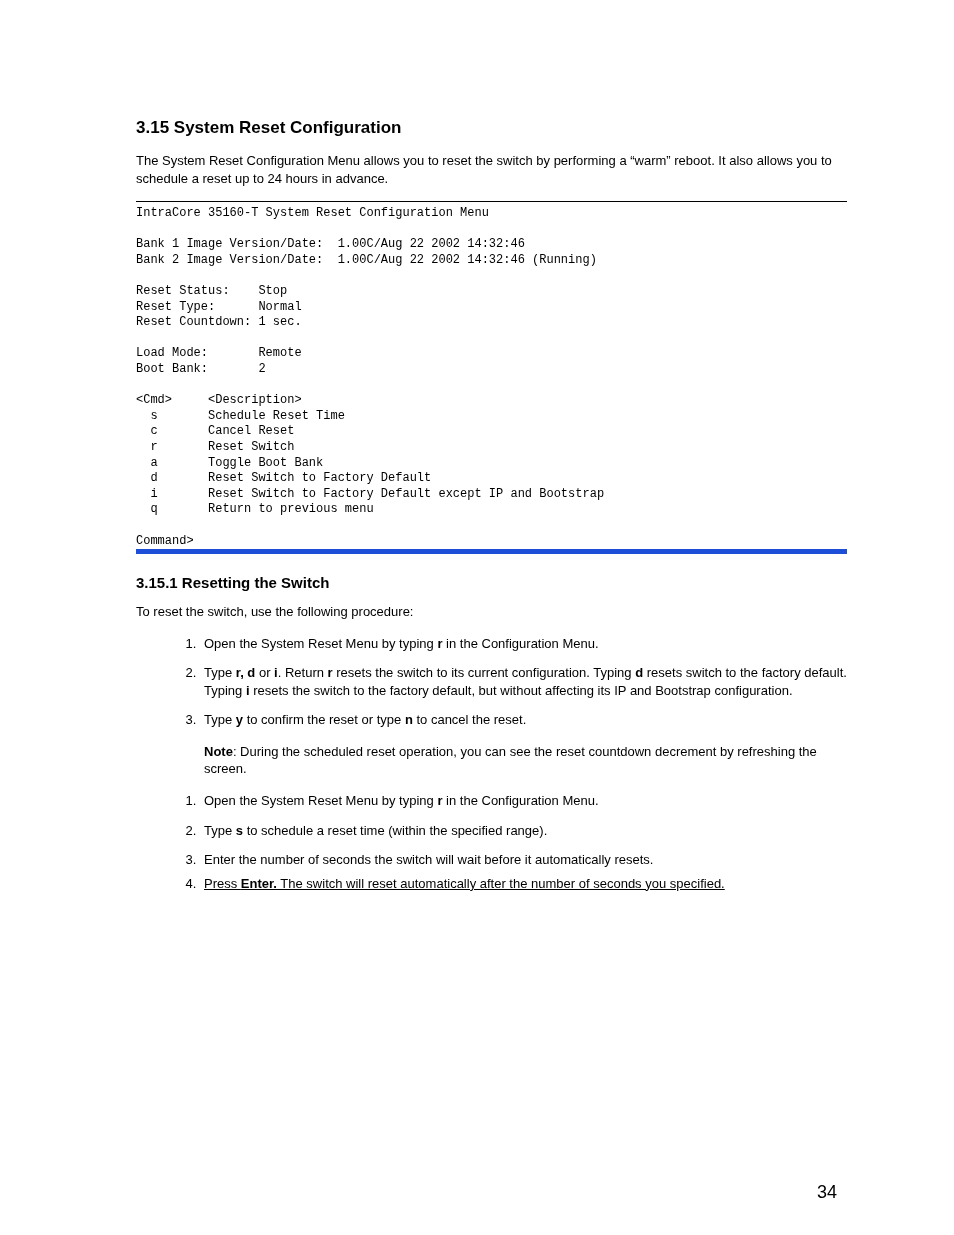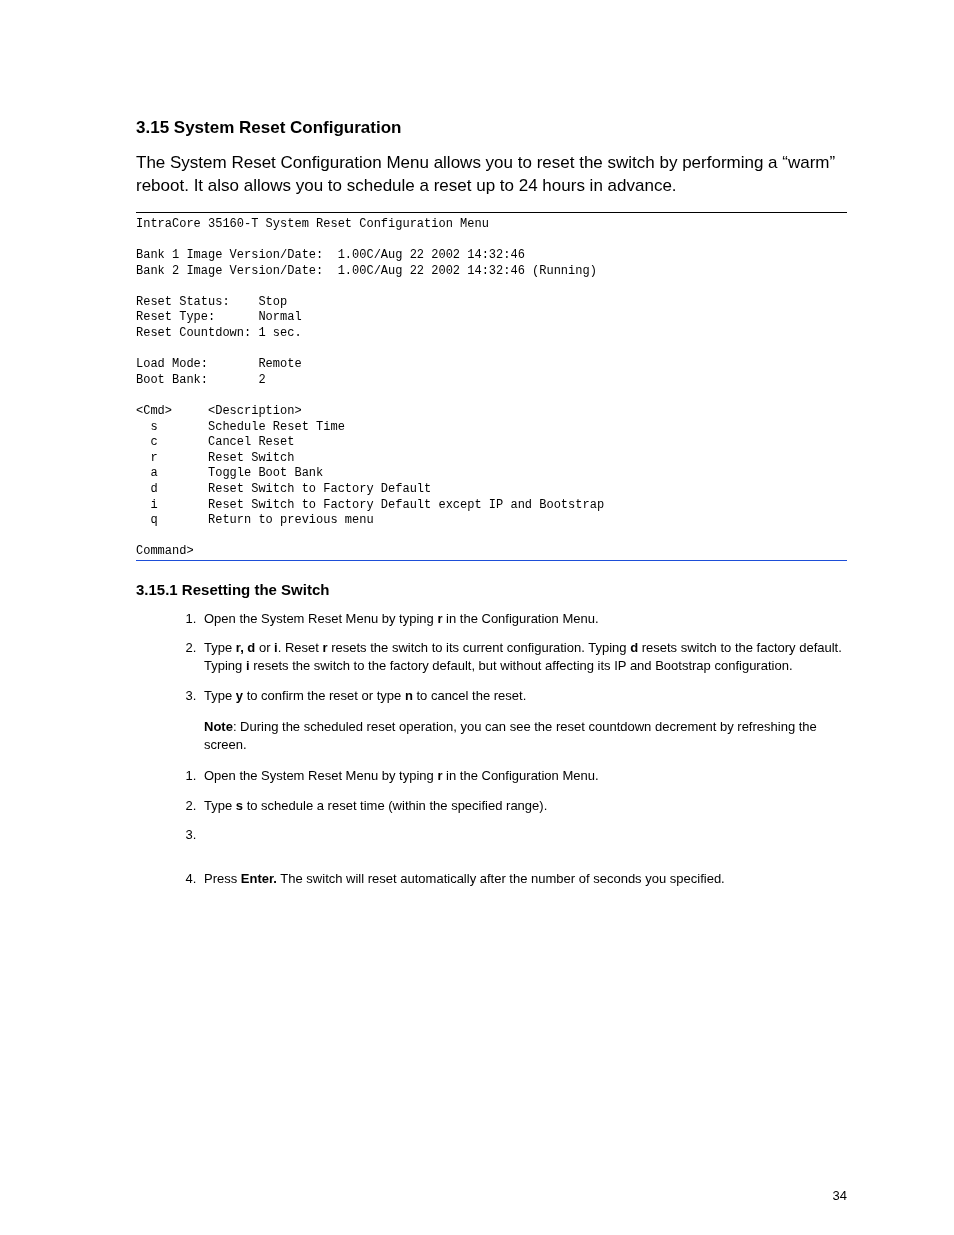--- a/index.html
+++ b/index.html
@@ -21,53 +21,53 @@
     font-size: 17px;
     font-weight: bold;
     margin: 0 0 14px 0;
   }
   h3.subsection-heading {
     font-size: 15px;
     font-weight: bold;
     margin: 20px 0 12px 0;
   }
   p.body-text {
-    font-size: 17px;
+    font-size: 13px;
     line-height: 1.35;
     margin: 0 0 14px 0;
   }
   pre.terminal {
     font-family: "Courier New", Courier, monospace;
     font-size: 12px;
     line-height: 1.3;
     white-space: pre;
     margin: 0 0 18px 0;
     padding: 4px 0 0 0;
     border-top: 1px solid #000;
-    border-bottom: 1px solid #1d4ed8;
+    border-bottom: 5px solid #1d4ed8;
   }
   ol.steps {
     margin: 0 0 14px 0;
     padding-left: 64px;
     font-size: 13px;
     line-height: 1.35;
   }
   ol.steps li {
     margin-bottom: 2px;
     padding-left: 4px;
     margin-top: 12px;
   }
   .note-block {
     margin: 14px 0 0 0;
   }
   .page-number {
     position: absolute;
     bottom: 32px;
-    right: 107px;
-    font-size: 13px;
+    right: 117px;
+    font-size: 18px;
   }
   b { font-weight: bold; }
 </style>
 </head>
 <body>
 
 <div class="page">
 
   <h2 class="section-heading">3.15 System Reset Configuration</h2>
 
@@ -92,35 +92,36 @@
 <span>  a       Toggle Boot Bank</span>
 <span>  d       Reset Switch to Factory Default</span>
 <span>  i       Reset Switch to Factory Default except IP and Bootstrap</span>
 <span>  q       Return to previous menu</span>
 
 <span>Command&gt;</span>
 </pre>
 
   <h3 class="subsection-heading">3.15.1 Resetting the Switch</h3>
 
+  <p class="body-text">To reset the switch, use the following procedure:</p>
 
   <ol class="steps">
     <li><span>Open the System Reset Menu by typing </span><b>r</b><span> in the Configuration Menu.</span></li>
-    <li><span>Type </span><b>r, d</b><span> or </span><b>i</b><span>. Reset </span><b>r</b><span> resets the switch to its current configuration. Typing </span><b>d</b><span> resets switch to the factory default. Typing </span><b>i</b><span> resets the switch to the factory default, but without affecting its IP and Bootstrap configuration.</span></li>
+    <li><span>Type </span><b>r, d</b><span> or </span><b>i</b><span>. Return </span><b>r</b><span> resets the switch to its current configuration. Typing </span><b>d</b><span> resets switch to the factory default. Typing </span><b>i</b><span> resets the switch to the factory default, but without affecting its IP and Bootstrap configuration.</span></li>
     <li><span>Type </span><b>y</b><span> to confirm the reset or type </span><b>n</b><span> to cancel the reset.</span>
       <p class="note-block"><b>Note</b><span>: During the scheduled reset operation, you can see the reset countdown decrement by refreshing the screen.</span></p>
     </li>
   </ol>
 
 
 
 
   <ol class="steps">
     <li><span>Open the System Reset Menu by typing </span><b>r</b><span> in the Configuration Menu.</span></li>
     <li><span>Type </span><b>s</b><span> to schedule a reset time (within the specified range).</span></li>
-    <li>
+    <li><span>Enter the number of seconds the switch will wait before it automatically resets.</span>
     </li>
-    <li style="margin-top:26px;"><span>Press </span><b>Enter.</b><span> The switch will reset automatically after the number of seconds you specified.</span></li>
+    <li style="margin-top:6px;text-decoration:underline;"><span>Press </span><b>Enter.</b><span> The switch will reset automatically after the number of seconds you specified.</span></li>
   </ol>
 
   <div class="page-number">34</div>
 
 </div>
 
 </body></html>

